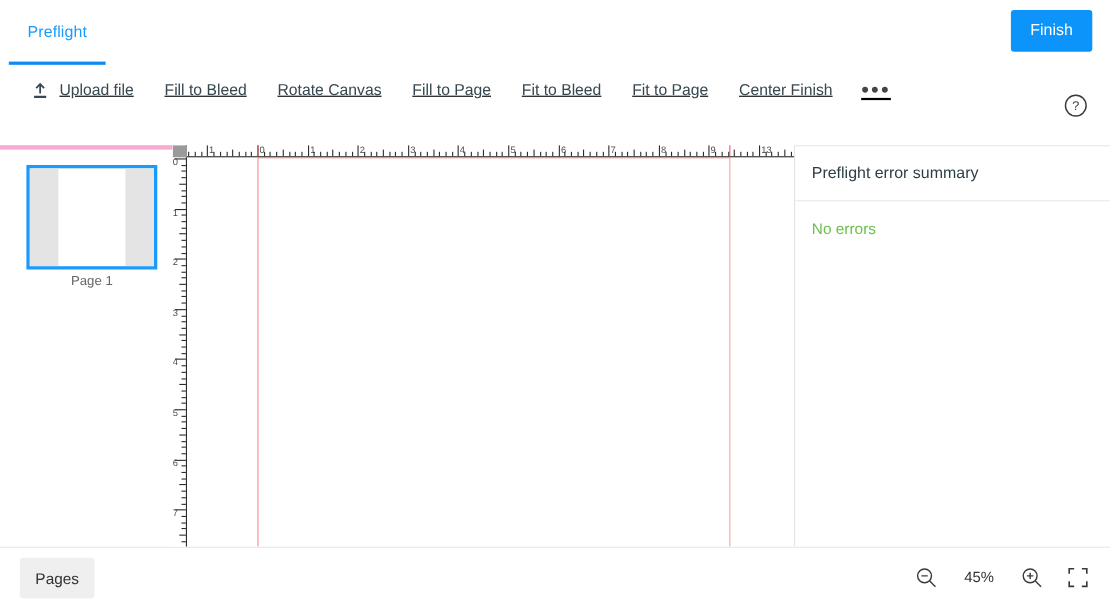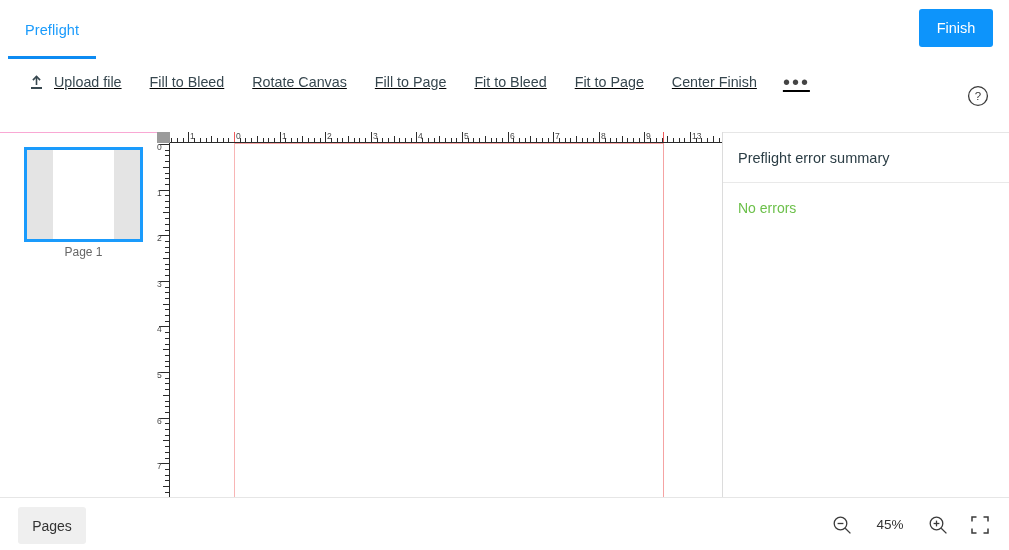--- a/index.html
+++ b/index.html
@@ -61,21 +61,21 @@
     background:none; border:none; padding:0;
   }
   .icon-svg { display:block; }
 
   
   .main { position: absolute; left:0; top:132px; width:1009px; height:365px; background:#fff; }
 
   
   .pages-panel {
     position: absolute; left:0; top:0; width:157px; height:365px;
-    background:#ffffff; border-top:1px solid #f9a8d4;
+    background:#ffffff; border-top:4px solid #f9a8d4;
     overflow:hidden;
     text-decoration:underline;
   }
   .thumb-wrap { position:absolute; left:24px; top:14px; width:119px; }
   .thumb {
     width:119px; height:95px; border:3px solid #1a9bfc; background:#ffffff;
     position:relative; cursor:pointer; overflow:hidden;
   }
   .thumb .band {
     position:absolute; top:0; bottom:0; width:26px; background:#e4e4e4;

